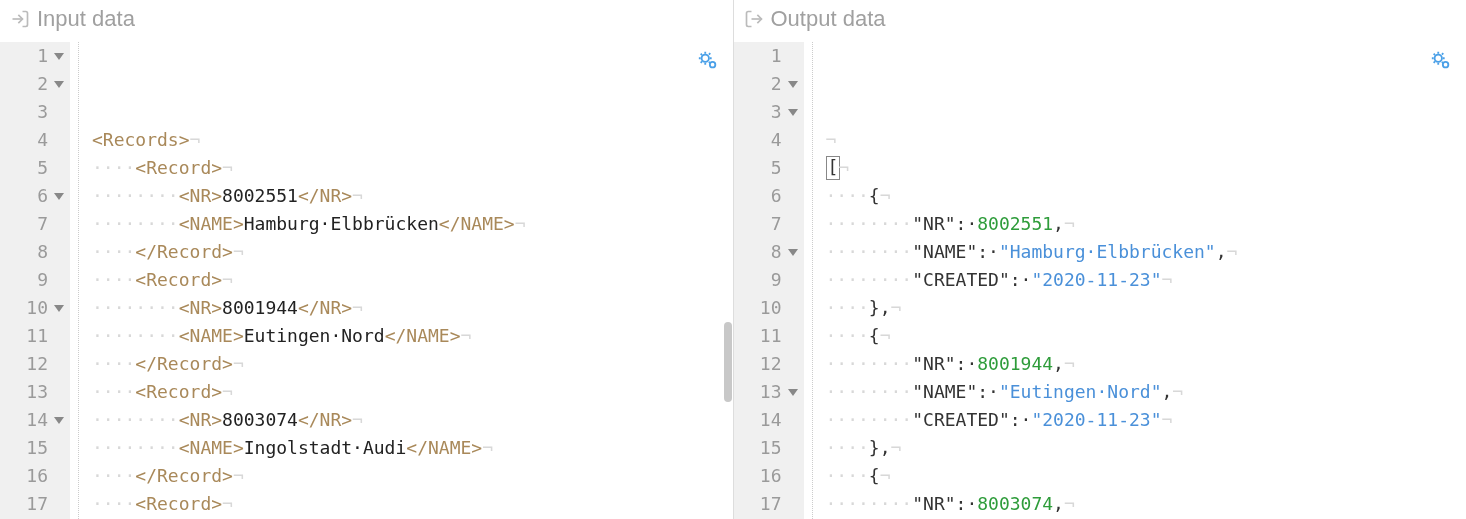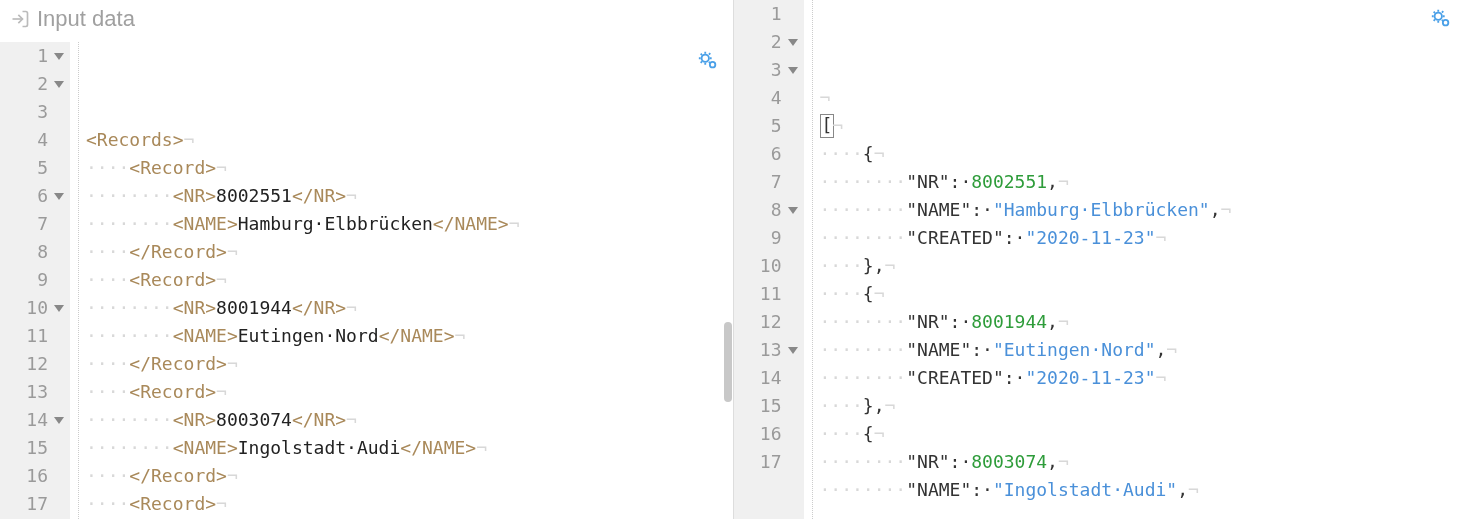--- a/index.html
+++ b/index.html
@@ -59,21 +59,21 @@
   .fold {
     width: 0; height: 0;
     border-left: 5px solid transparent;
     border-right: 5px solid transparent;
     border-top: 7px solid #888;
     display: inline-block;
   }
   .fold-blank { width: 10px; display: inline-block; }
   .code {
     flex: 1;
-    padding-left: 16px;
+    padding-left: 22px;
     white-space: pre;
     position: relative;
   }
   .code-row { height: 28px; display: flex; align-items: center; }
   .guide {
     position: absolute;
     top: 0; bottom: 0;
     border-left: 1px dotted #ccc;
   }
   .ws { color: #d8d8d8; }
@@ -202,20 +202,28 @@
           <circle cx="9" cy="9" r="4"></circle>
           <circle cx="17" cy="16" r="3"></circle>
           <path d="M9 2v2M9 14v2M2 9h2M14 9h2M4 4l1.5 1.5M13 13l1.5 1.5M4 14l1.5-1.5M13 5l1.5-1.5"></path>
         </svg>
     </div>
     <div class="scroll-thumb"></div>
   </div>
 </div>
 
 <div class="panel">
+  <div class="panel-header">
+    <svg width="20" height="20" viewBox="0 0 24 24" fill="none" stroke="#bbb" stroke-width="2">
+      <path d="M9 21H5a2 2 0 0 1-2-2V5a2 2 0 0 1 2-2h4"></path>
+        <polyline points="16 17 21 12 16 7"></polyline>
+        <line x1="21" y1="12" x2="9" y2="12"></line>
+    </svg>
+    <span class="panel-title">Output data</span>
+  </div>
   <div class="editor">
     <div class="gutter" id="gutter-output">
         <div class="gutter-row">
           <span class="num">1</span>
           <span class="fold-blank"></span>
         </div>
         <div class="gutter-row">
           <span class="num">2</span>
           <span class="fold"></span>
         </div>

